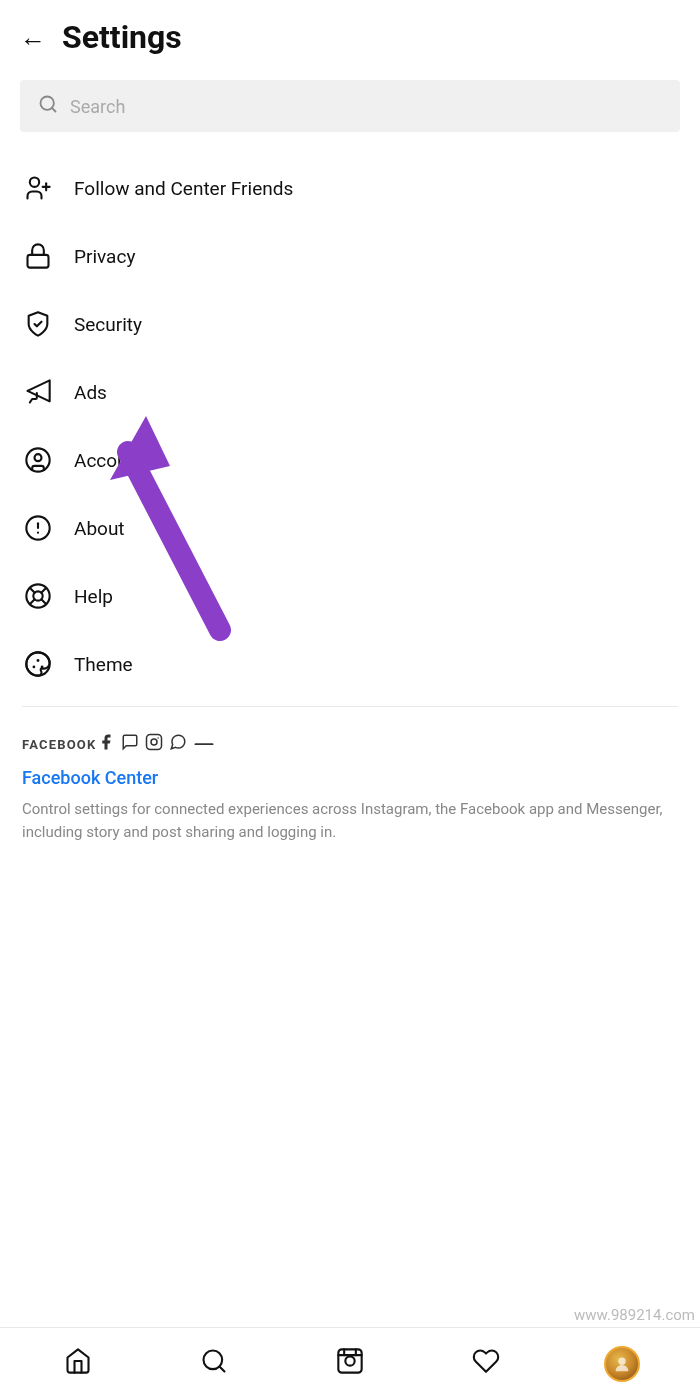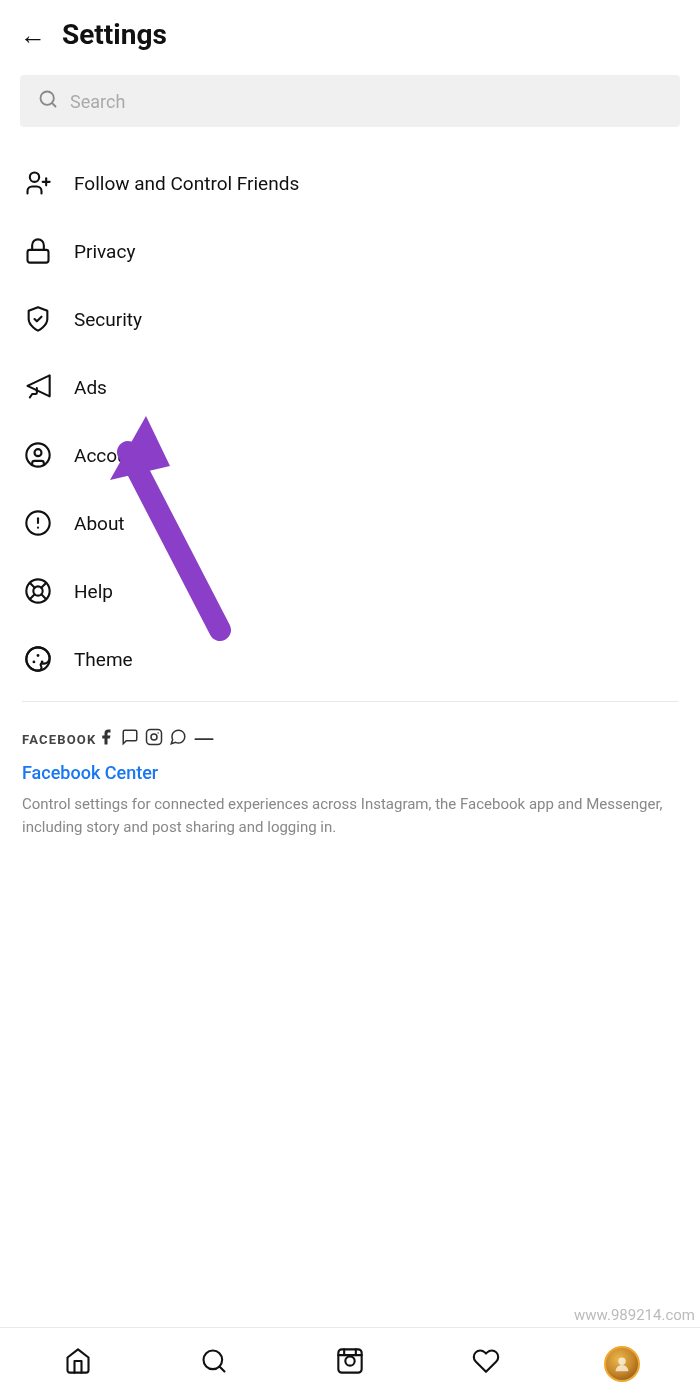--- a/index.html
+++ b/index.html
@@ -22,21 +22,21 @@
     }
     .back-btn {
       font-size: 26px;
       cursor: pointer;
       color: #111;
       background: none;
       border: none;
       line-height: 1;
     }
     .header-title {
-      font-size: 28px;
+      font-size: 32px;
       font-weight: 700;
       color: #111;
     }
 
     
     .search-container {
       padding: 14px 20px 18px 20px;
     }
     .search-bar {
       display: flex;
@@ -215,21 +215,21 @@
 
   <div class="menu-item">
     <span class="menu-icon">
       <svg viewBox="0 0 24 24" fill="none" stroke="#111" stroke-width="1.8" stroke-linecap="round" stroke-linejoin="round">
         <circle cx="9" cy="7" r="4"></circle>
         <path d="M3 21v-2a4 4 0 0 1 4-4h4a4 4 0 0 1 4 4v2"></path>
         <line x1="19" y1="8" x2="19" y2="14"></line>
         <line x1="16" y1="11" x2="22" y2="11"></line>
       </svg>
     </span>
-    <span class="menu-label">Follow and Control Friends</span>
+    <span class="menu-label">Follow and Center Friends</span>
   </div>
 
 
   <div class="menu-item">
     <span class="menu-icon">
       <svg viewBox="0 0 24 24" fill="none" stroke="#111" stroke-width="1.8" stroke-linecap="round" stroke-linejoin="round">
         <rect x="3" y="11" width="18" height="11" rx="2" ry="2"></rect>
         <path d="M7 11V7a5 5 0 0 1 10 0v4"></path>
       </svg>
     </span>

